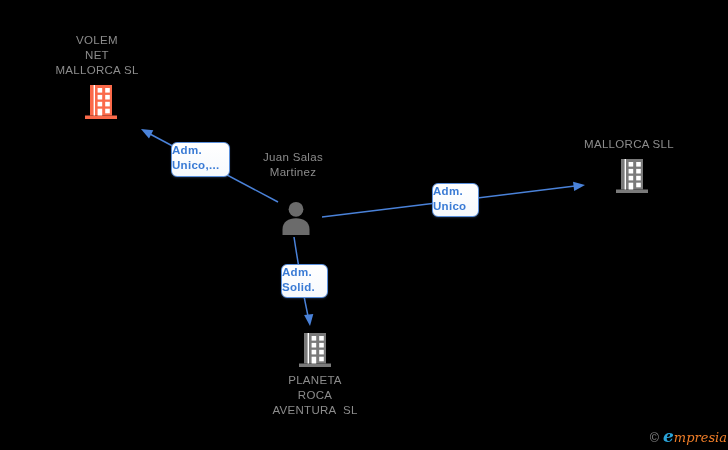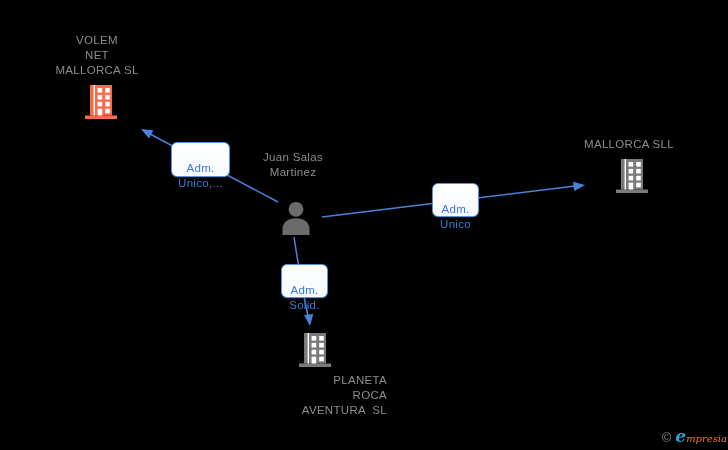--- a/index.html
+++ b/index.html
@@ -37,37 +37,38 @@
     position: absolute;
     z-index: 3;
     box-sizing: border-box;
     border: 1.5px solid #5b90dc;
     border-radius: 6px;
     background: linear-gradient(180deg, #ffffff 0%, #f6f9fd 100%);
     box-shadow: 0 1px 2px rgba(90, 130, 190, 0.25);
     color: #3a7bd5;
     font-size: 11.5px;
     line-height: 15px;
-    text-align: center;
+    text-align: left;
     white-space: pre-wrap;
-    padding-top: 18px;
+    padding-top: 0;
     letter-spacing: 0.3px;
+    font-weight: bold;
   }
   #edge-label-1 { left: 171px; top: 142px; width: 59px; height: 35px; }
   #edge-label-2 { left: 432px; top: 183px; width: 47px; height: 34px; }
   #edge-label-3 { left: 281px; top: 264px; width: 47px; height: 34px; }
 
   #volem-label     { left: 25px;  top: 33px; }
   #volem-icon      { left: 84px;  top: 84px; }
   #dojusamar-label { left: 557px; top: 137px; }
   #dojusamar-icon  { left: 615px; top: 158px; }
   #juan-label      { left: 221px; top: 150px; }
   #person-icon     { left: 280px; top: 201px; }
   #planeta-icon    { left: 298px; top: 332px; }
-  #planeta-label   { left: 243px; top: 373px; text-align: right; }
+  #planeta-label   { left: 243px; top: 373px; }
 
   #watermark {
     position: absolute;
     right: 1px;
     bottom: 4px;
     z-index: 4;
     display: flex;
     align-items: baseline;
   }
   #watermark .copy {
@@ -78,21 +79,21 @@
   #watermark .brand-e {
     font-family: "DejaVu Serif", serif;
     font-style: italic;
     font-weight: bold;
     font-size: 17px;
     color: #2aa3d8;
   }
   #watermark .brand-rest {
     font-family: "DejaVu Serif", serif;
     font-style: italic;
-    font-size: 10px;
+    font-size: 13px;
     color: #ee7d28;
   }
 </style>
 </head>
 <body>
 
 <div id="stage">
 
   <svg id="edges-svg" viewBox="0 0 728 450" xmlns="http://www.w3.org/2000/svg">
     <g stroke="#4a82d9" stroke-width="1.5" fill="none">

